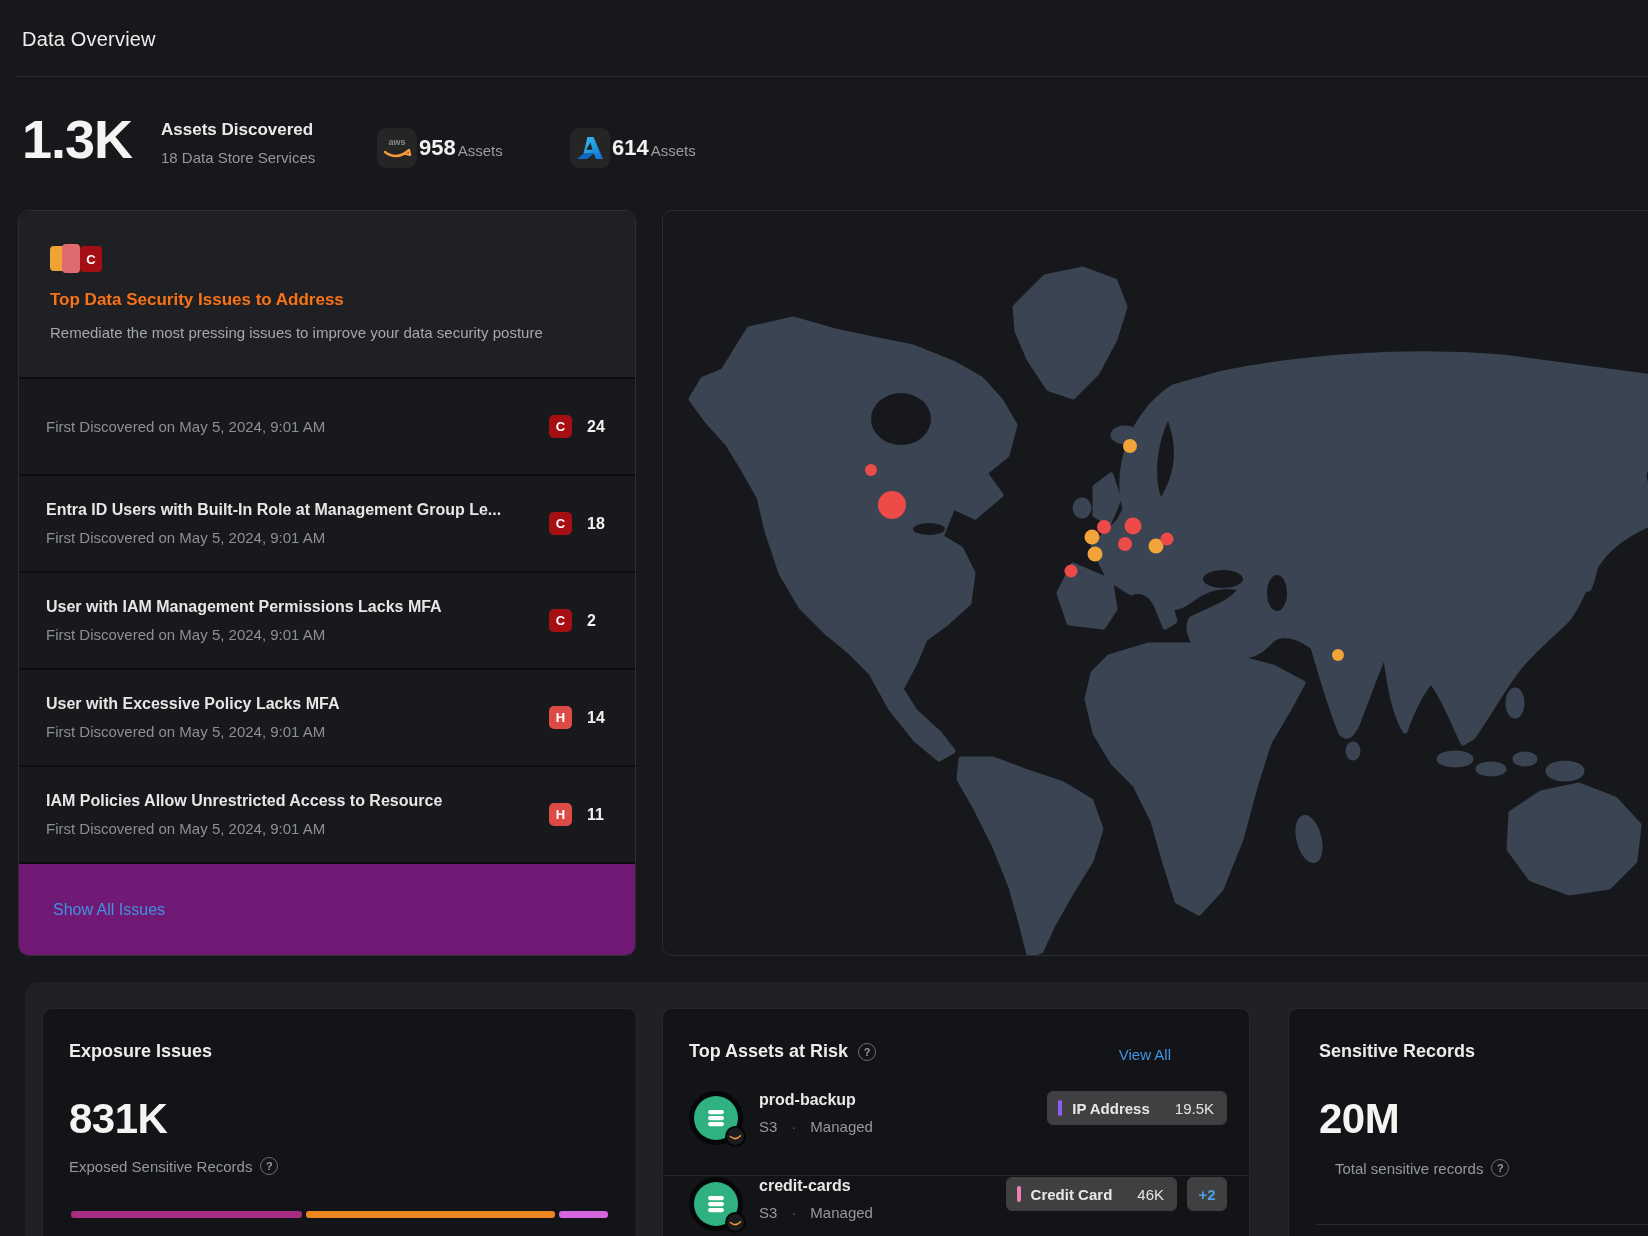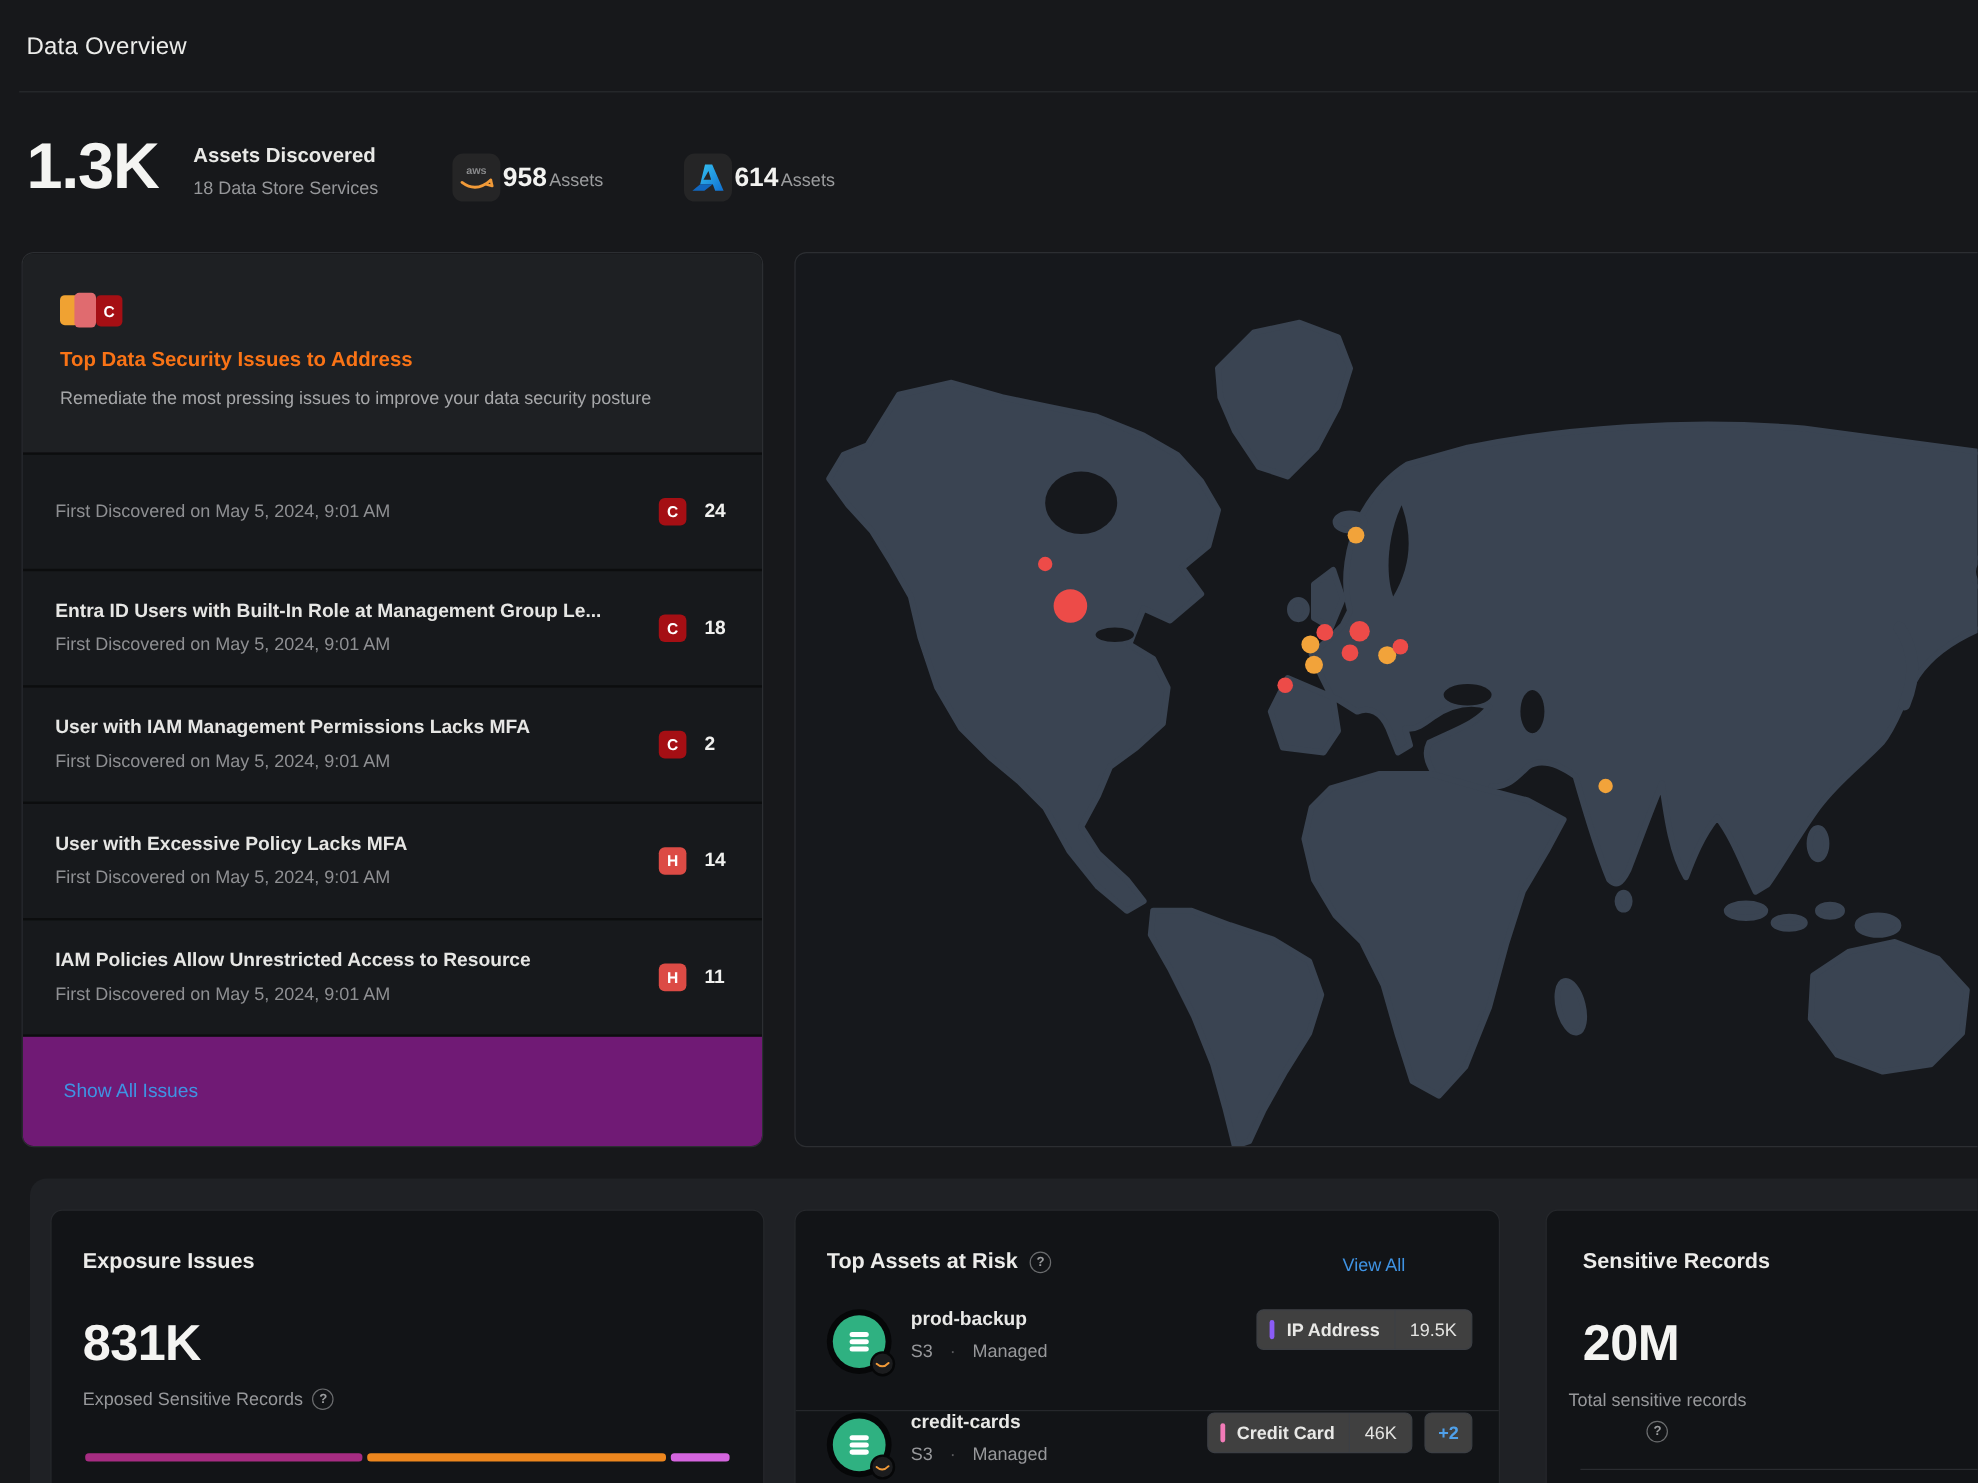--- a/index.html
+++ b/index.html
@@ -100,21 +100,21 @@
   .asset-sub .svc::after { content:"·"; color:#5A5B5E; margin:0 14px; }
   .chips { display:flex; align-items:center; gap:10px; }
   .chip { height:34px; border:1px solid #3C3F44; border-radius:6px; background:#404040; display:flex; align-items:center; }
   .chip-bar { width:4px; height:16px; border-radius:2px; margin:0 10px; }
   .chip-label { font-size:15px; font-weight:600; color:#E8E8E6; padding-right:12px; }
   .chip-value { font-size:15px; color:#E4E4E2; border-left:1px solid #3C3F44; padding:0 12px; align-self:stretch; display:flex; align-items:center; }
   .chip-more { width:40px; justify-content:center; color:#4FA0EA; font-size:15px; font-weight:600; cursor:pointer; }
 
   .rec-title { position:absolute; left:30px; top:32px; }
   .rec-value { position:absolute; left:30px; top:86px; }
-  .rec-label { position:absolute; left:18px; top:150px;flex-direction:column; }
+  .rec-label { position:absolute; left:46px; top:150px; }
   .rec-divider { position:absolute; left:28px; right:0; top:215px; height:1px; background:#2A2C30; }
 </style>
 </head>
 <body>
 
 <div class="abs page-title">Data Overview</div>
 <div class="abs header-divider"></div>
 
 <div class="abs big-number">1.3K</div>
 <div class="abs stat-label">Assets Discovered</div>

